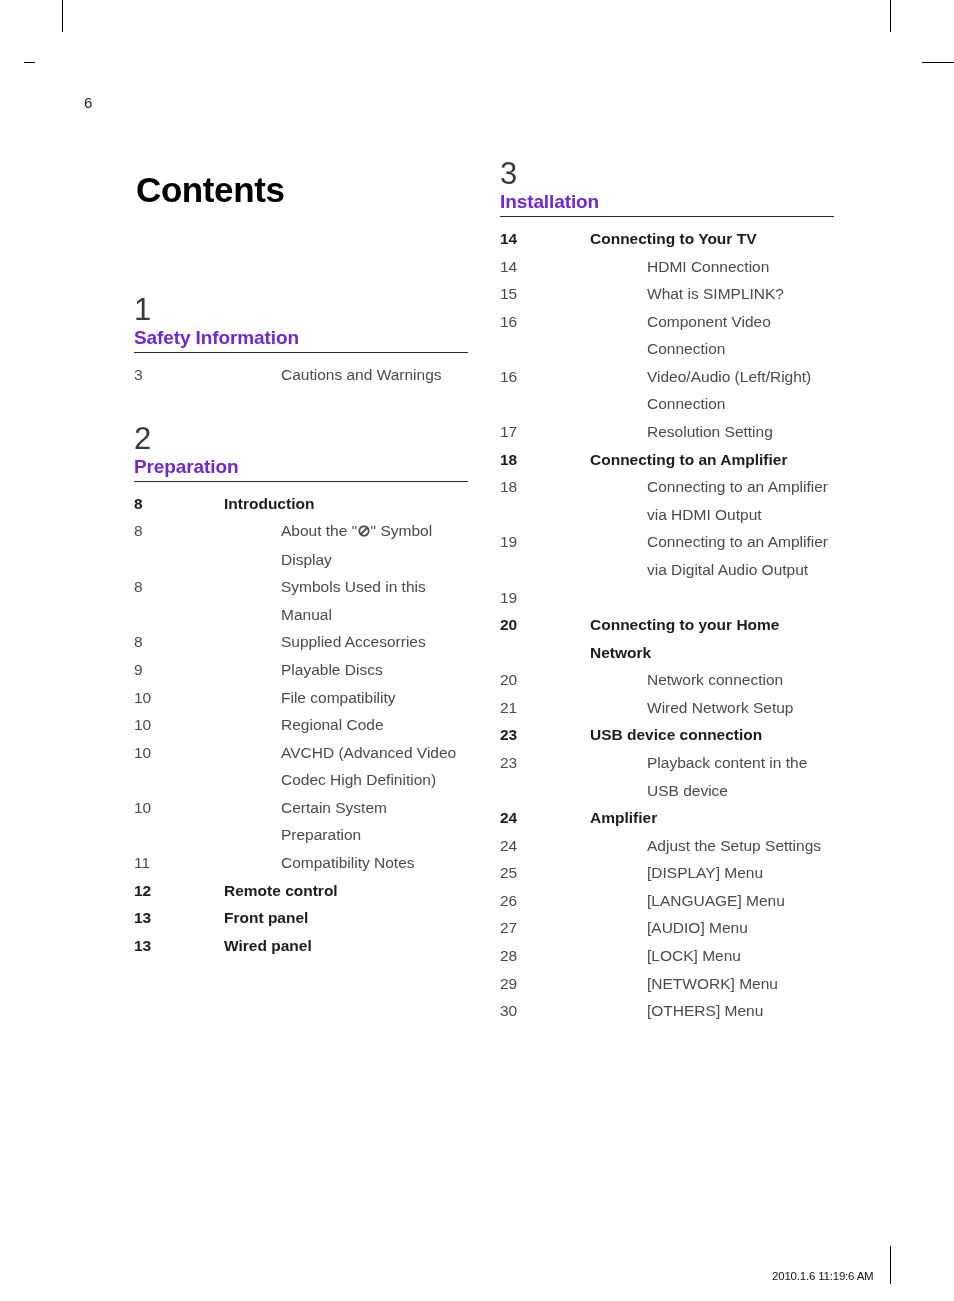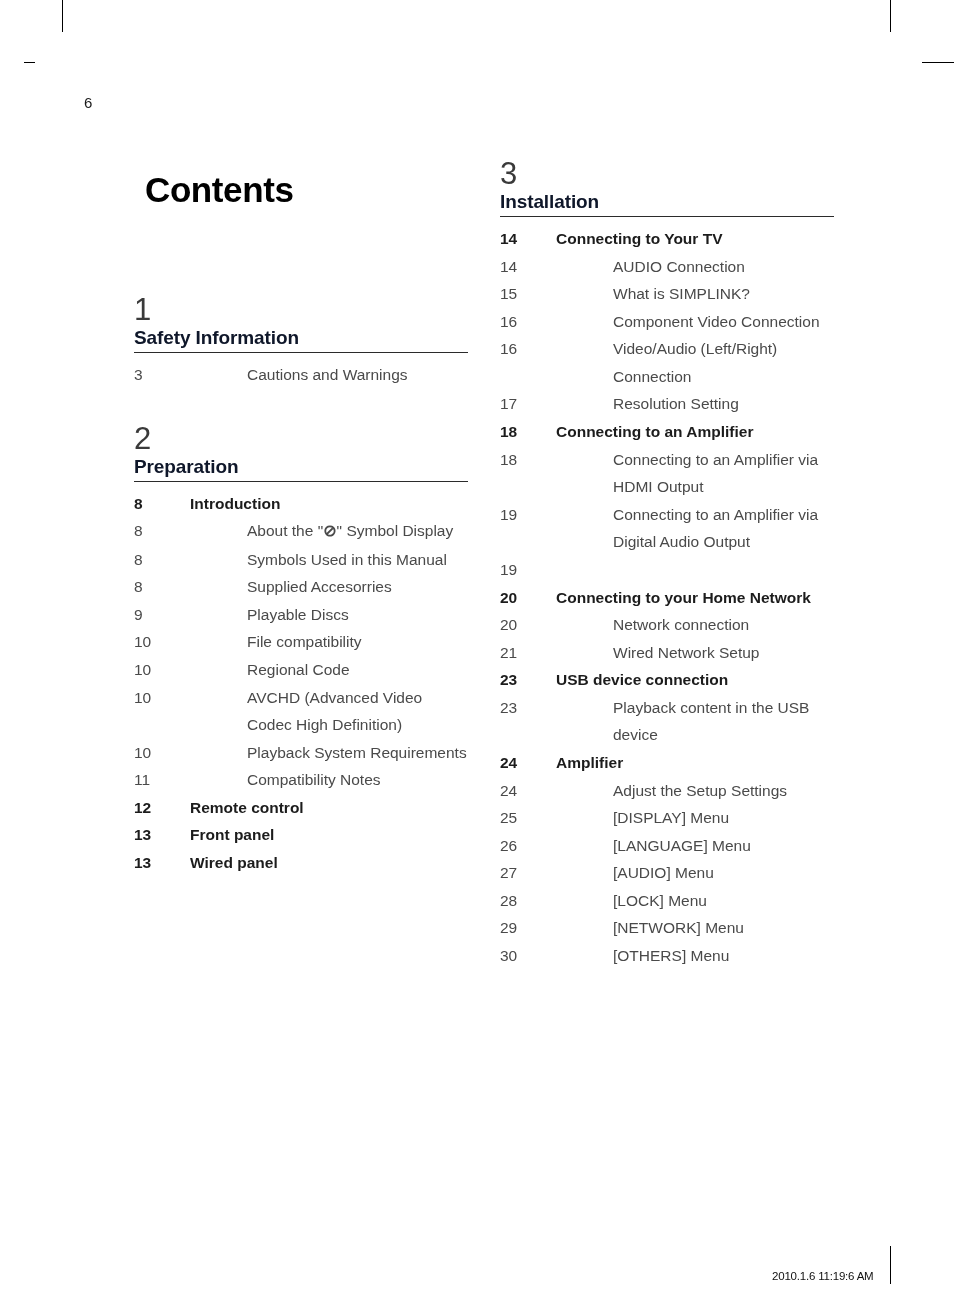--- a/index.html
+++ b/index.html
@@ -32,21 +32,21 @@
     left: 84px;
     top: 94px;
     font-size: 15px;
     color: #1a1a1a;
     letter-spacing: 0.2px;
   }
 
   
   .contents-title {
     position: absolute;
-    left: 145px;
+    left: 136px;
     top: 170px;
     font-size: 35px;
     font-weight: bold;
     color: #000000;
     letter-spacing: -0.4px;
   }
 
   
   .col {
     position: absolute;
@@ -63,38 +63,39 @@
   .section-number {
     font-size: 31px;
     color: #3a3a3a;
     line-height: 1.0;
     letter-spacing: -0.5px;
     padding-bottom: 2px;
   }
   .section-name {
     font-size: 19px;
     font-weight: bold;
-    color: #0f172a;
+    color: #6d28d9;
     letter-spacing: -0.1px;
     padding-bottom: 3px;
   }
   .section-rule {
     border-bottom: 1.6px solid #2b2b2b;
     width: 334px;
     margin-bottom: 8px;
   }
 
   
   .entries { margin-bottom: 34px; }
   .entry {
     display: flex;
     align-items: flex-start;
     font-size: 15.5px;
     line-height: 1.78;
     color: #4a4a4a;
+    gap: 34px;
   }
   .entry .num {
     width: 56px;
     flex: 0 0 56px;
     color: #4a4a4a;
   }
   .entry .txt { flex: 1 1 auto; }
 
   
   .entry.lvl1 {
@@ -200,21 +201,21 @@
             <div class="entry lvl2">
               <span class="num">10</span>
               <span class="txt">Regional Code</span>
             </div>
             <div class="entry lvl2">
               <span class="num">10</span>
               <span class="txt">AVCHD (Advanced Video Codec High Definition)</span>
             </div>
             <div class="entry lvl2">
               <span class="num">10</span>
-              <span class="txt">Playback System Requirements</span>
+              <span class="txt">Certain System Preparation</span>
             </div>
             <div class="entry lvl2">
               <span class="num">11</span>
               <span class="txt">Compatibility Notes</span>
             </div>
             <div class="entry lvl1">
               <span class="num">12</span>
               <span class="txt">Remote control</span>
             </div>
             <div class="entry lvl1">
@@ -236,21 +237,21 @@
           <div class="section-number">3</div>
           <div class="section-name">Installation</div>
           <div class="section-rule"></div>
           <div class="entries">
             <div class="entry lvl1">
               <span class="num">14</span>
               <span class="txt">Connecting to Your TV</span>
             </div>
             <div class="entry lvl2">
               <span class="num">14</span>
-              <span class="txt">AUDIO Connection</span>
+              <span class="txt">HDMI Connection</span>
             </div>
             <div class="entry lvl2">
               <span class="num">15</span>
               <span class="txt">What is SIMPLINK?</span>
             </div>
             <div class="entry lvl2">
               <span class="num">16</span>
               <span class="txt">Component Video Connection</span>
             </div>
             <div class="entry lvl2">

